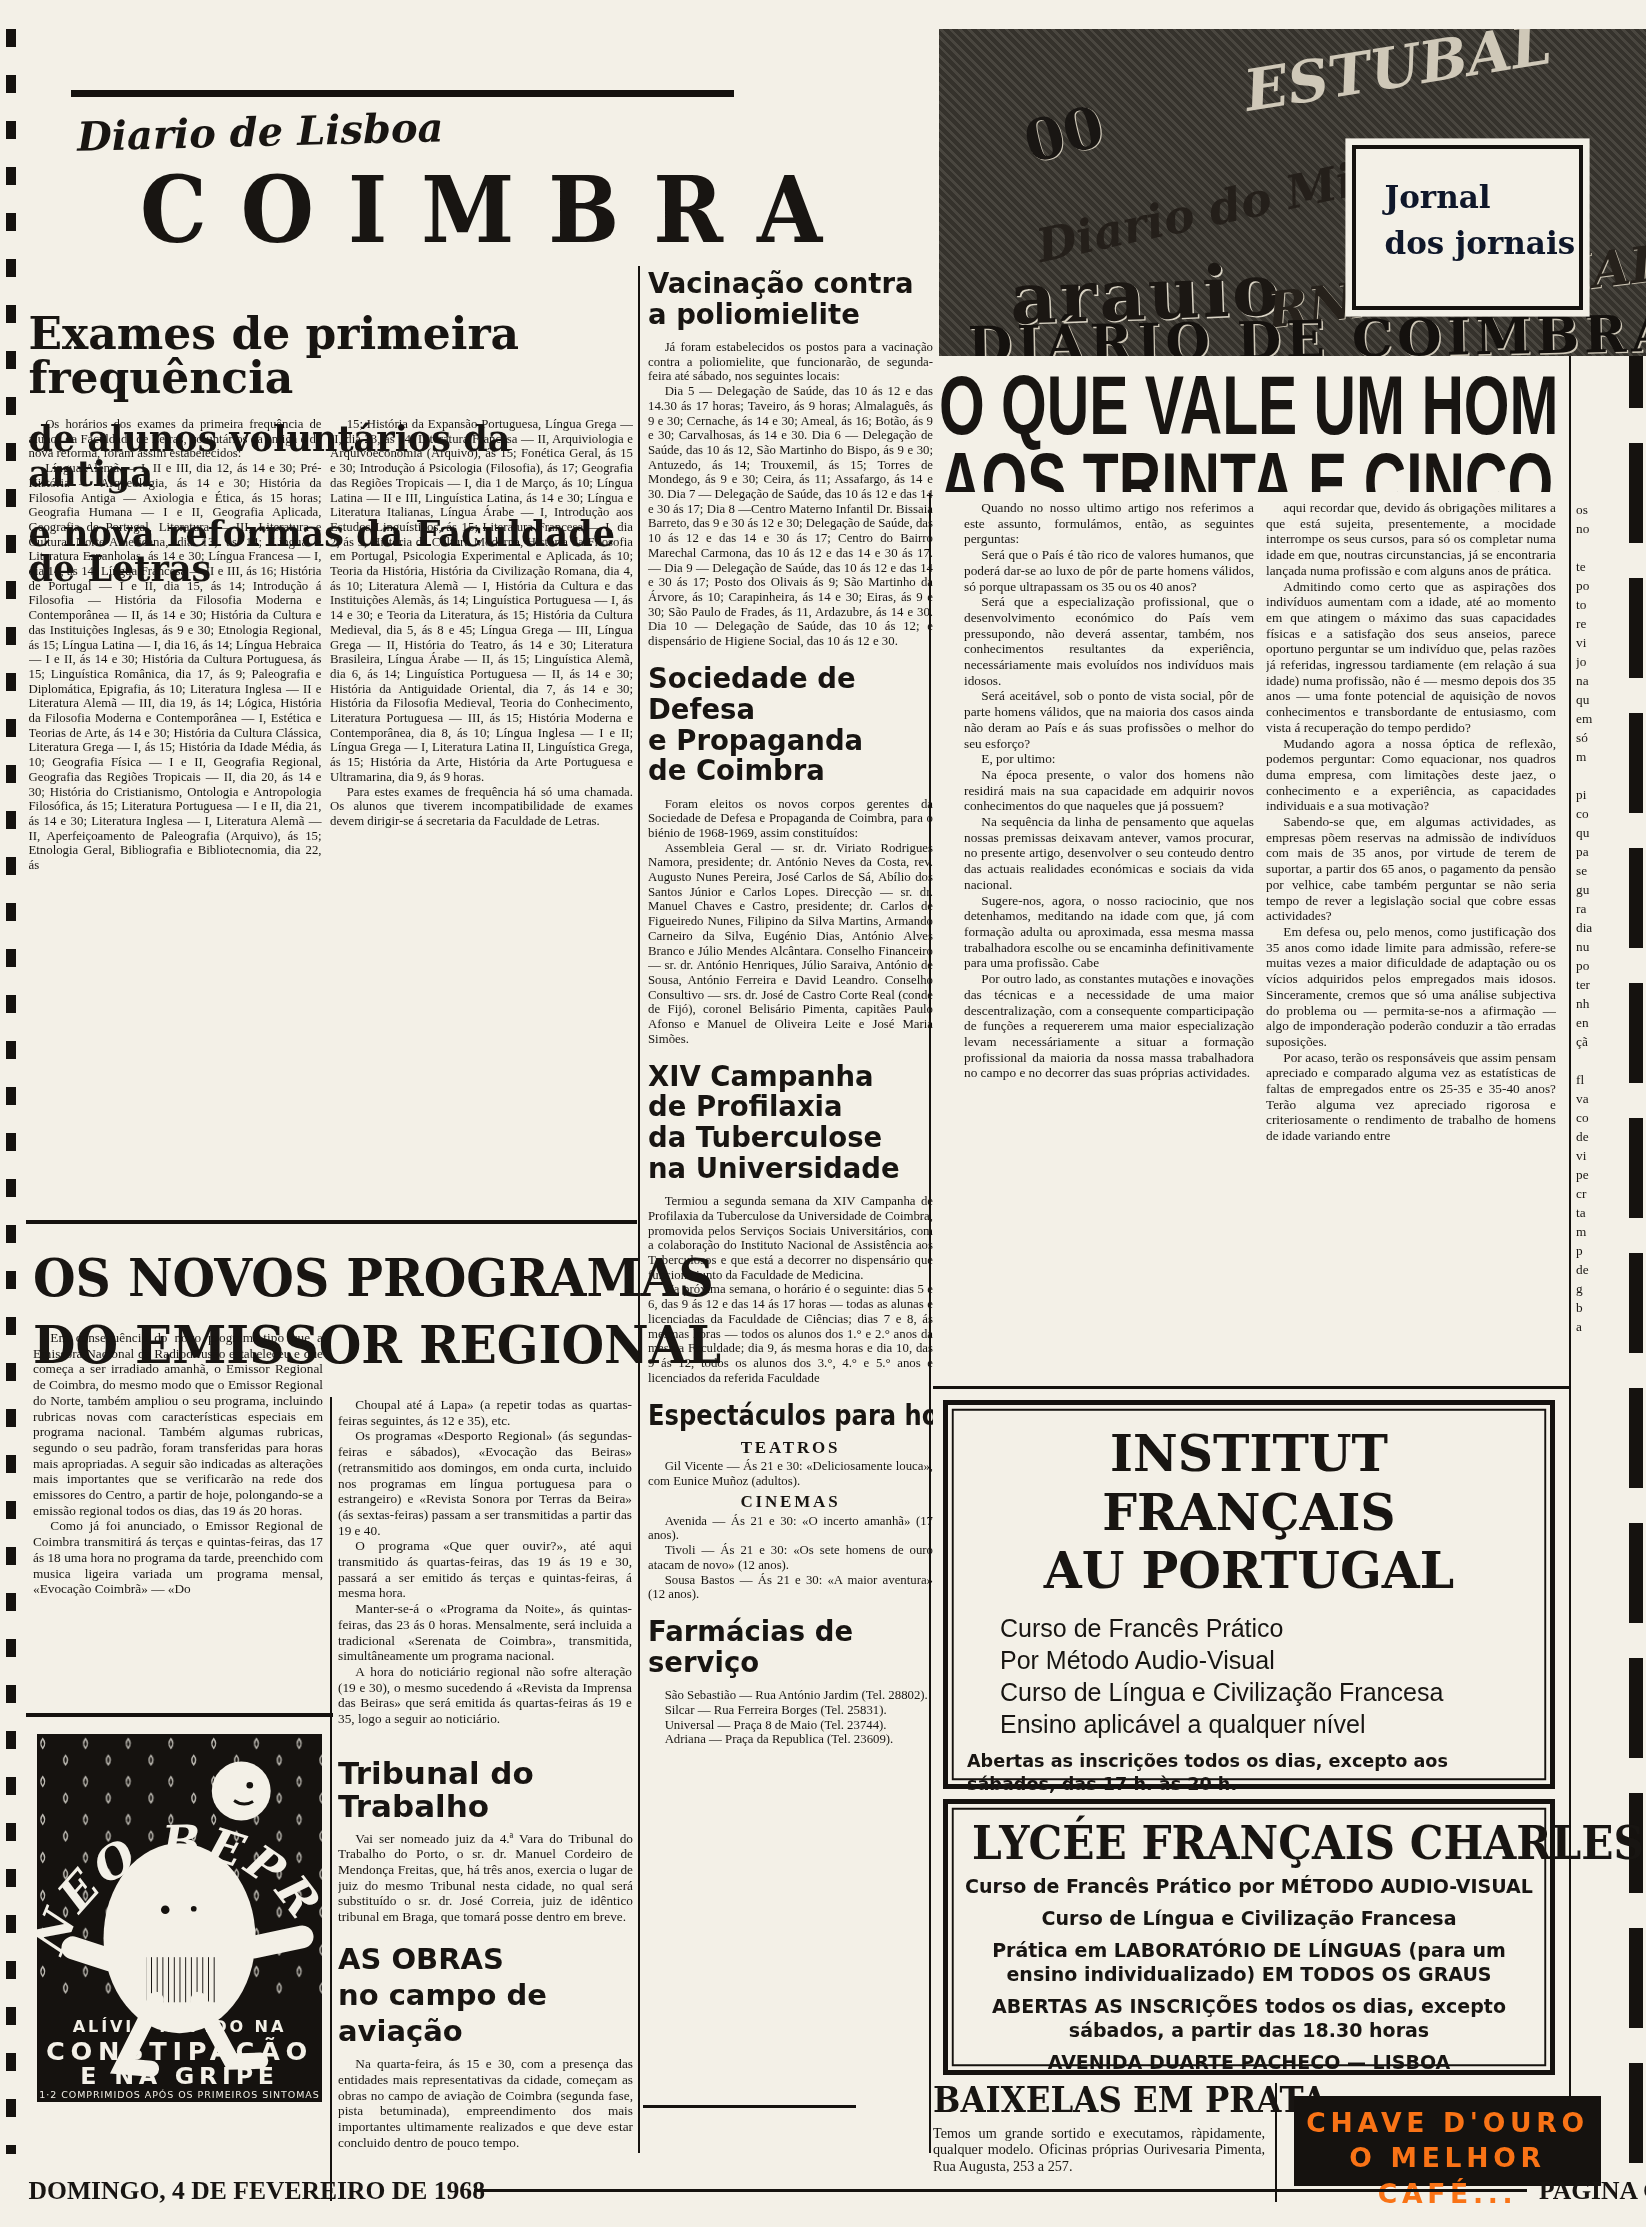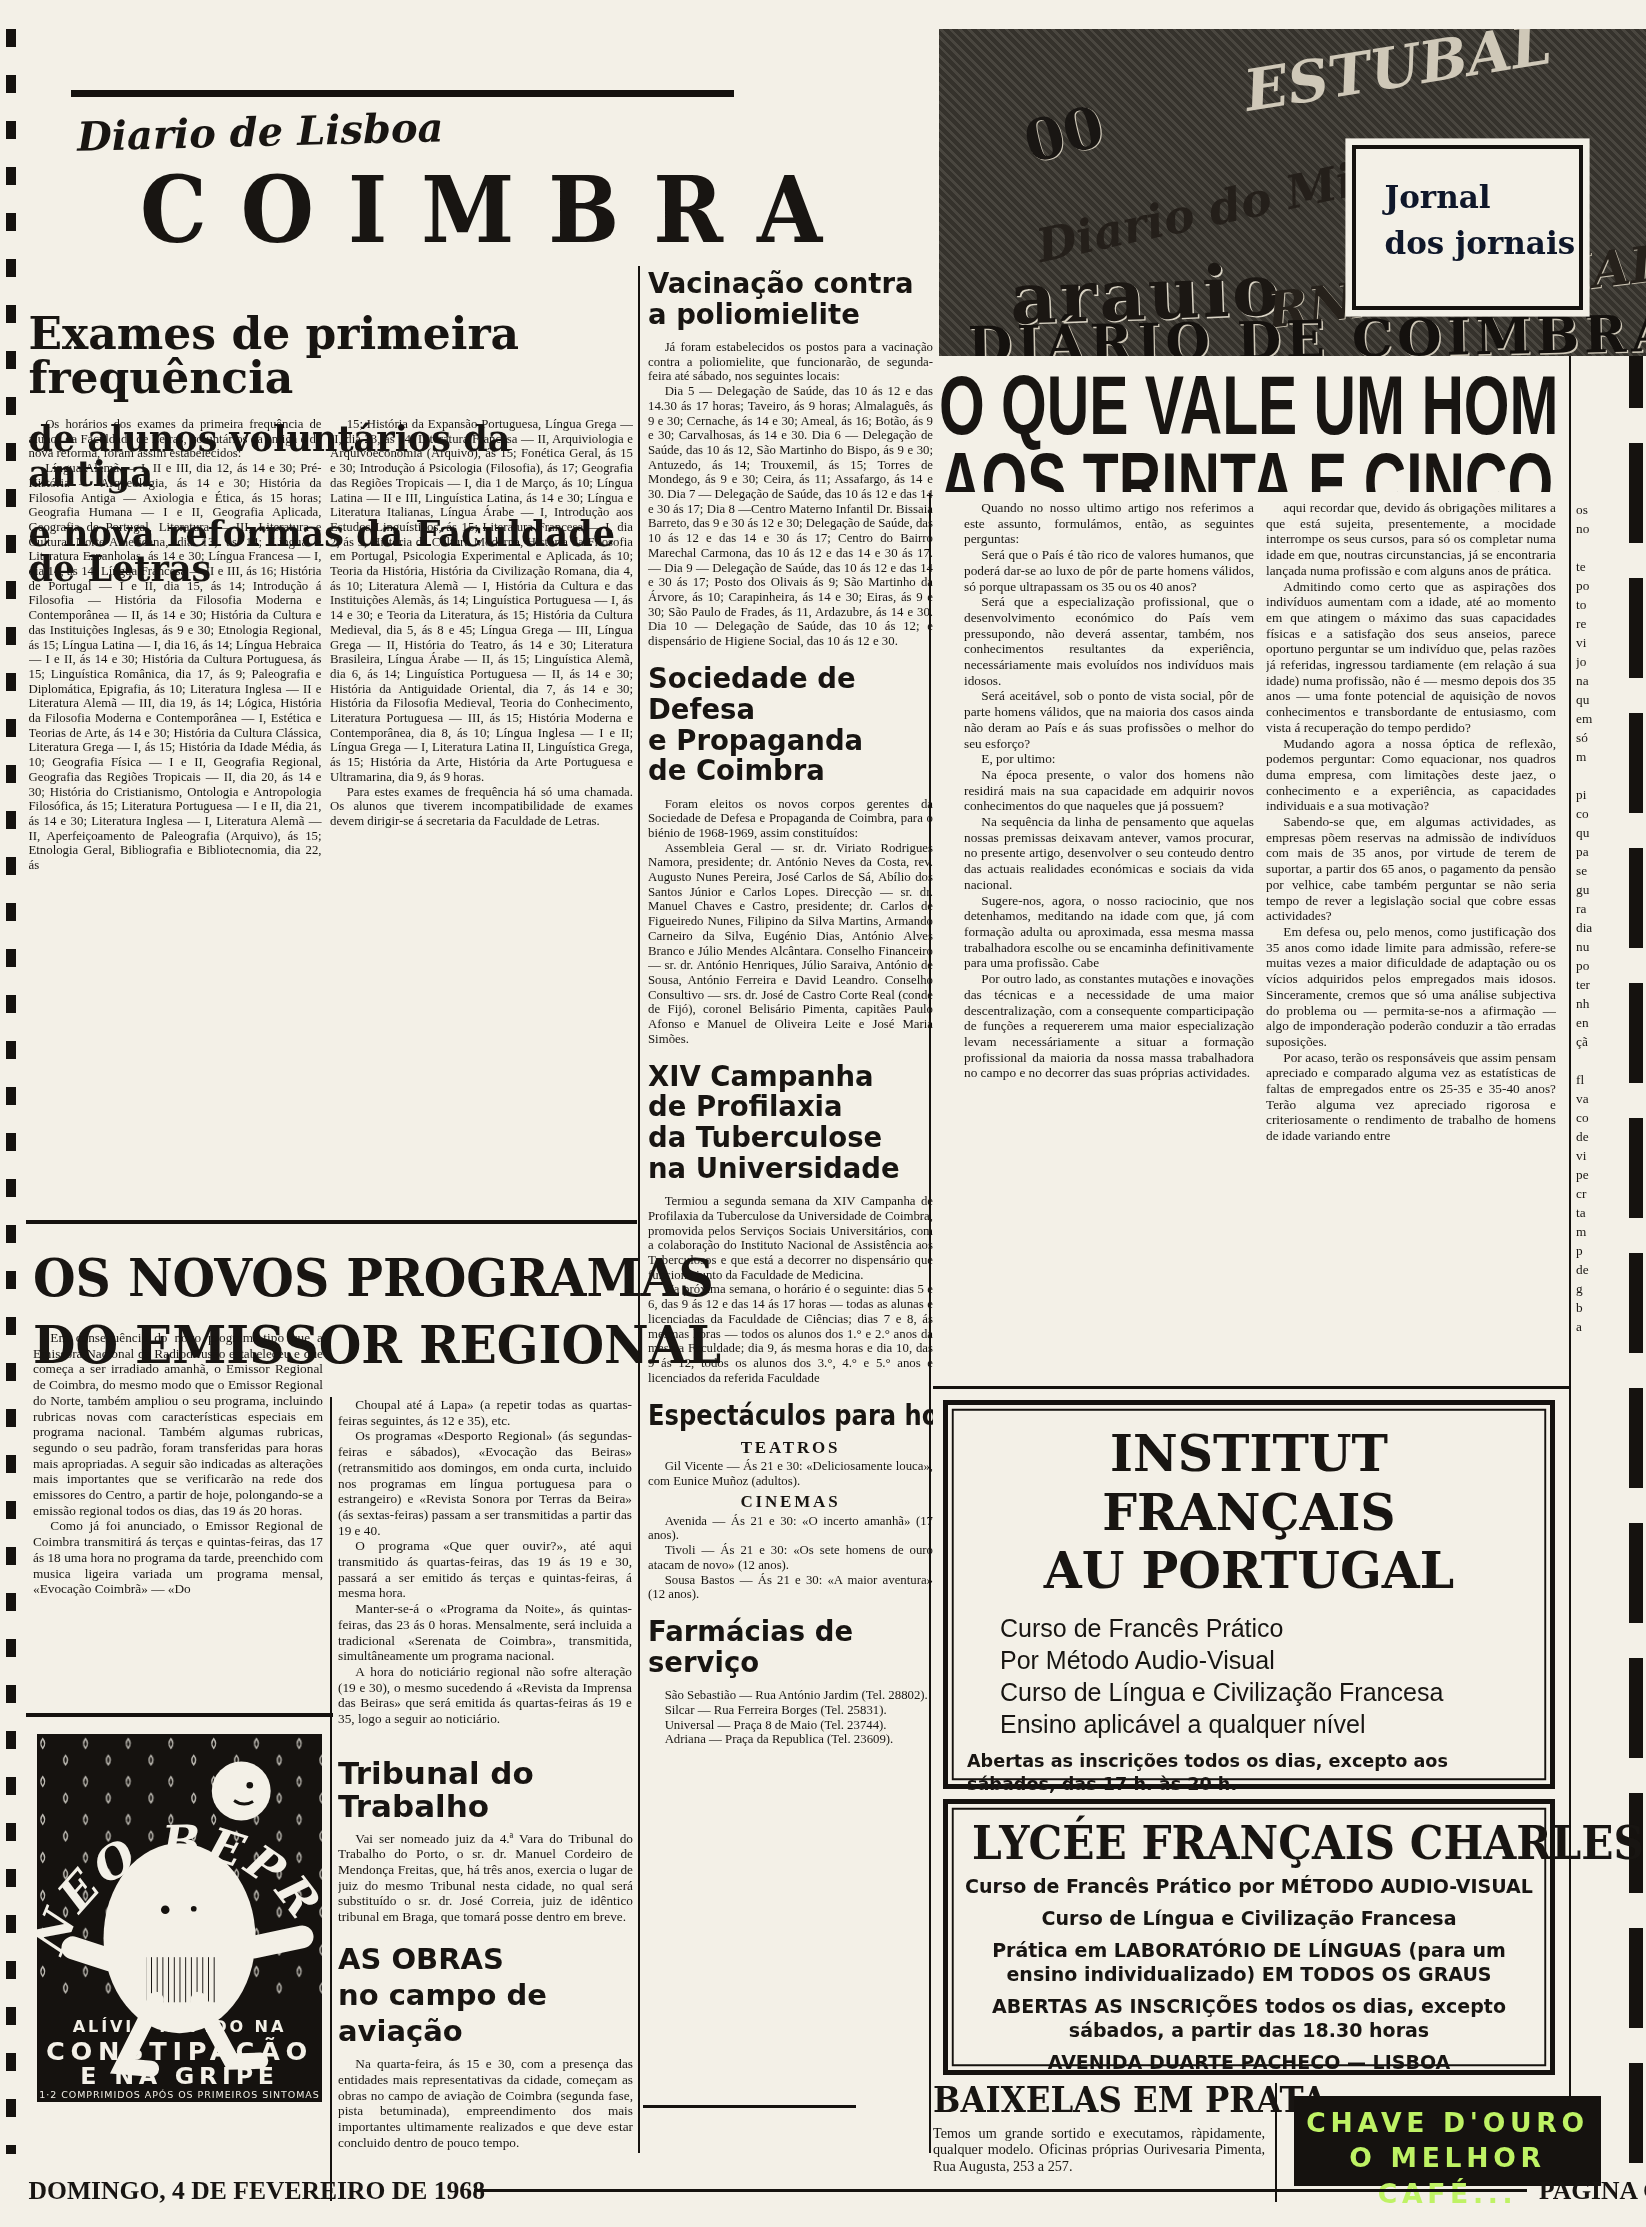--- a/index.html
+++ b/index.html
@@ -89,21 +89,21 @@
   #institut .lines{margin:12.3px 28.5px 0 52px;text-align:left;font:25px/1.28 "Liberation Sans",sans-serif;white-space:pre-line;}
   #institut .note{margin:9.5px 19px 0;font:bold 17.6px/1.3 "DejaVu Sans",sans-serif;text-align:left;}
   #institut .addr{margin-top:10.4px;font:bold 26.6px/1 "DejaVu Sans",sans-serif;letter-spacing:1.9px;}
   #lycee{left:943px;top:1799px;width:602px;height:266px;text-align:center;}
   #lycee .t{font:bold 46px/1 "DejaVu Serif",serif;margin-top:16px;transform:scaleX(.92);transform-origin:center top;white-space:nowrap;}
   #lycee .l{font:bold 19px/1.25 "DejaVu Sans",sans-serif;margin:8.5px 14.2px 0;}
   
   #baixelas{left:933px;top:2081px;width:332px;}
   #baixelas .t{font:bold 36px/1 "DejaVu Serif",serif;transform:scaleX(.9);transform-origin:left top;white-space:nowrap;}
   #baixelas p{font-size:14.2px;line-height:16.6px;text-align:justify;margin:7.6px 0 0;}
-  #chave{left:1294px;top:2096px;width:307px;height:90px;background:#15120f;color:#bef264;
+  #chave{left:1294px;top:2096px;width:307px;height:90px;background:#15120f;color:#f97316;
      font-family:"DejaVu Sans",sans-serif;font-weight:bold;font-size:26.6px;line-height:1.35;
      letter-spacing:4.7px;text-align:center;padding-top:8.5px;box-sizing:border-box;white-space:pre-line;}
   
   #footer-date{left:28.5px;top:2178px;font:bold 25.6px/1 "Liberation Serif",serif;white-space:nowrap;}
   #footer-rule{left:474px;top:2189px;width:1053px;height:3.3px;}
   #footer-page{left:1539px;top:2178px;font:bold 25.6px/1 "Liberation Serif",serif;white-space:nowrap;}
 </style>
 </head>
 <body>
 

